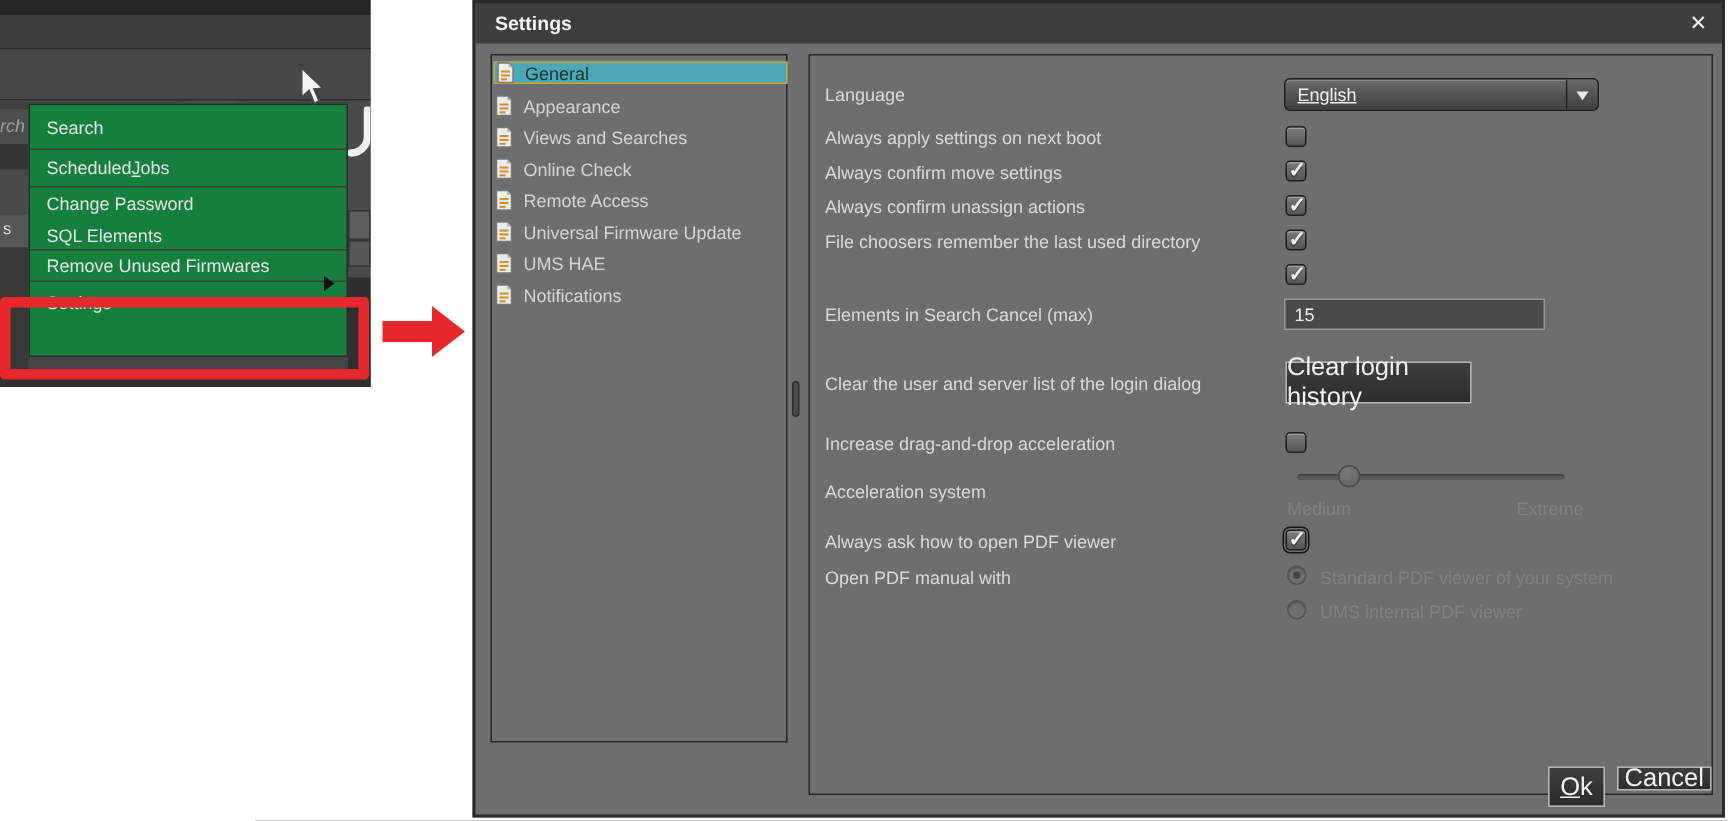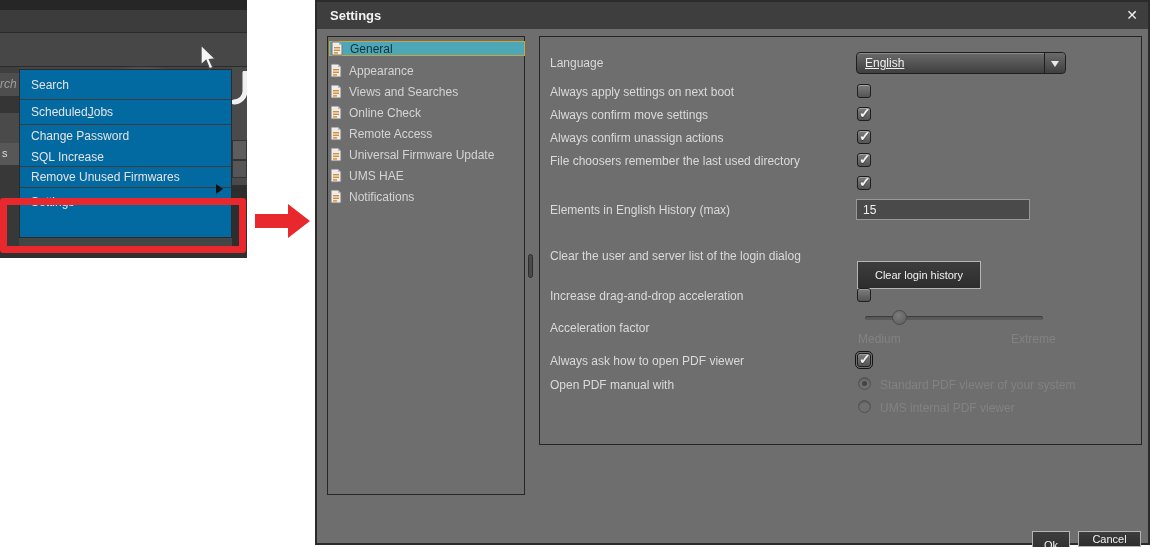--- a/index.html
+++ b/index.html
@@ -26,21 +26,21 @@
 
   .right-strip { position:absolute; left:232px; top:67px; width:15px; height:191px; background:#4a4a4a; overflow:hidden; }
   .rs-arrow { position:absolute; left:0; top:4px; }
   .rs-block1 { position:absolute; left:0; top:73px; width:15px; height:20px; background:#5d5d5d; border:1px solid #333; }
   .rs-block2 { position:absolute; left:0; top:93px; width:15px; height:18px; background:#565656; border:1px solid #333; }
   .rs-dark { position:absolute; left:0; top:118px; width:15px; height:73px; background:#2e2e2e; }
   .frag-bottom { position:absolute; left:0; top:250px; width:247px; height:8px; background:#303030; }
 
   
   .ctx-menu { position:absolute; left:19px; top:69px; width:213px; height:169px;
-      background:#0369a1; border:1px solid #2b2b2b; }
+      background:#15803d; border:1px solid #2b2b2b; }
   .menu-row { position:relative; color:#e4e4e4; font-size:12px; padding-left:11px; display:flex; align-items:center; }
   .menu-sep { height:1px; background:#3c3c3c; }
   .submenu-arrow { position:absolute; right:8px; top:50%; transform:translateY(-50%);
       width:0; height:0; border-left:7px solid #111; border-top:5px solid transparent; border-bottom:5px solid transparent; }
 
   
   .red-box { position:absolute; left:0; top:198px; width:246px; height:55px;
       border:7px solid #e8282d; border-radius:3px; z-index:30; }
   .red-arrow { position:absolute; left:252px; top:199px; z-index:30; }
 
@@ -49,21 +49,21 @@
 
   
   .dialog { position:absolute; left:315px; top:0; width:835px; height:545px;
       background:#6e6e6e; border:2px solid #2b2b2b; }
   .titlebar { position:absolute; left:0; top:0; width:100%; height:27px; background:#3e3e3e; }
   .title-text { position:absolute; left:13px; top:6px; font-size:13px; font-weight:bold; color:#f2f2f2; }
   .close-btn { position:absolute; right:10px; top:5px; font-size:14px; color:#efefef; cursor:default; }
 
   .panel { position:absolute; background:#6e6e6e; border:1px solid #262626; }
   .nav-panel { left:10px; top:34px; width:198px; height:459px; }
-  .content-panel { left:222px; top:34px; width:603px; height:409px; }
+  .content-panel { left:222px; top:34px; width:603px; height:494px; }
   .splitter { position:absolute; left:211px; top:252px; width:5px; height:24px;
       background:#4a4a4a; border:1px solid #2e2e2e; border-radius:3px; }
 
   .nav-item { position:absolute; left:1px; width:195px; height:15px; display:flex; align-items:center;
       padding-left:1px; font-size:12px; color:#d4d4d4; }
   .nav-item.selected { background:#4da7b6; border:1px solid #c9a63d; color:#15323c; width:196px; }
   .doc-icon { margin-right:7px; flex:0 0 auto; }
   .nav-label { white-space:nowrap; }
 
   .fld-label { position:absolute; font-size:12px; color:#dadada; white-space:nowrap; }
@@ -80,22 +80,22 @@
   .checkbox { position:absolute; width:14px; height:14px; border:1px solid #1f1f1f; border-radius:3px;
       background:linear-gradient(#7d7d7d,#545454); box-shadow:inset 0 1px 0 rgba(255,255,255,.28); }
   .checkbox.checked::after { content:"\2713"; position:absolute; left:1px; top:-3px;
       font-size:14px; font-weight:bold; color:#f2f2f2; text-shadow:0 1px 1px rgba(0,0,0,.4); }
   .checkbox.focus-ring { outline:1px solid #141414; outline-offset:1px; }
 
   .textfield { position:absolute; width:174px; height:21px; background:#4a4a4a; border:1px solid #989898;
       color:#f0f0f0; font-size:12px; padding:0 6px; font-family:"Liberation Sans", sans-serif; }
 
   .btn { position:absolute; background:linear-gradient(#3d3d3d,#2d2d2d); border:1px solid #b5b5b5;
-      color:#f2f2f2; font-size:11px; display:flex; align-items:center; justify-content:center;
-      font-family:"Liberation Sans", sans-serif;margin-top:20px; }
+      color:#f2f2f2; font-size:17px; display:flex; align-items:center; justify-content:center;
+      font-family:"Liberation Sans", sans-serif; }
 
   .slider-track { position:absolute; width:178px; height:4px; background:#5a5a5a; border-radius:2px;
       box-shadow:inset 0 1px 1px rgba(0,0,0,.35); }
   .slider-thumb { position:absolute; width:15px; height:15px; border-radius:50%;
       background:radial-gradient(circle at 40% 35%, #7b7b7b, #5c5c5c); border:1px solid #4a4a4a; }
 
   .radio { position:absolute; width:13px; height:13px; border-radius:50%;
       background:#6f6f6f; border:1px solid #525252; box-shadow:inset 0 1px 1px rgba(0,0,0,.25); }
   .radio.selected::after { content:""; position:absolute; left:3px; top:3px; width:5px; height:5px;
       border-radius:50%; background:#444444; }
@@ -132,21 +132,21 @@
     </div>
     <div class="frag-bottom"></div>
 
     <div class="ctx-menu">
       <div class="menu-row" style="height:29px">Search</div>
       <div class="menu-sep"></div>
       <div class="menu-row" style="height:24px">Scheduled <u>J</u>obs</div>
       <div class="submenu-arrow" style="position:absolute; top:114px; right:8px; transform:none;"></div>
       <div class="menu-sep"></div>
       <div class="menu-row" style="height:22px">Change Password</div>
-      <div class="menu-row" style="height:19px">SQL Increase</div>
+      <div class="menu-row" style="height:19px">SQL Elements</div>
       <div class="menu-sep"></div>
       <div class="menu-row" style="height:20px">Remove Unused Firmwares</div>
       <div class="menu-sep"></div>
       <div class="menu-row" style="height:28px">Settings</div>
     </div>
   </div>
 
   <div class="red-box"></div>
   <svg class="red-arrow" width="62" height="44" viewBox="0 0 62 44">
     <polygon points="3,15 36,15 36,5 58,22 36,39 36,29 3,29" fill="#e8282d"></polygon>
@@ -262,30 +262,30 @@
       <div class="checkbox checked" style="left:317px; top:70px"></div>
 
       <div class="fld-label" style="left:10px; top:94px">Always confirm unassign actions</div>
       <div class="checkbox checked" style="left:317px; top:93px"></div>
 
       <div class="fld-label" style="left:10px; top:117px">File choosers remember the last used directory</div>
       <div class="checkbox checked" style="left:317px; top:116px"></div>
 
       <div class="checkbox checked" style="left:317px; top:139px"></div>
 
-      <div class="fld-label" style="left:10px; top:166px">Elements in English History (max)</div>
+      <div class="fld-label" style="left:10px; top:166px">Elements in Search Cancel (max)</div>
       <input class="textfield" style="left: 316px; top: 162px;" value="15">
 
       <div class="fld-label" style="left:10px; top:212px">Clear the user and server list of the login dialog</div>
       <div class="btn" style="left:317px; top:204px; width:124px; height:28px">Clear login history</div>
 
       <div class="fld-label" style="left:10px; top:252px">Increase drag-and-drop acceleration</div>
       <div class="checkbox" style="left:317px; top:251px"></div>
 
-      <div class="fld-label" style="left:10px; top:284px">Acceleration factor</div>
+      <div class="fld-label" style="left:10px; top:284px">Acceleration system</div>
       <div class="slider-track" style="left:325px; top:279px"></div>
       <div class="slider-thumb" style="left:352px; top:273px"></div>
       <div class="fld-label disabled" style="left:318px; top:295px">Medium</div>
       <div class="fld-label disabled" style="left:471px; top:295px">Extreme</div>
 
       <div class="fld-label" style="left:10px; top:317px">Always ask how to open PDF viewer</div>
       <div class="checkbox checked focus-ring" style="left:317px; top:316px"></div>
 
       <div class="fld-label" style="left:10px; top:341px">Open PDF manual with</div>
       <div class="radio selected" style="left:318px; top:340px"></div>

